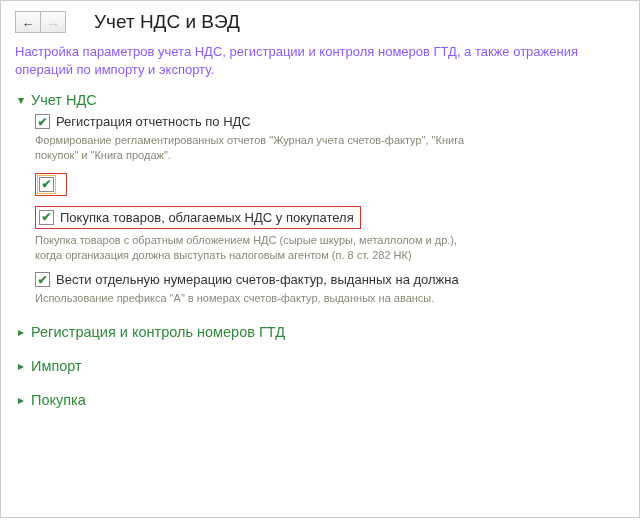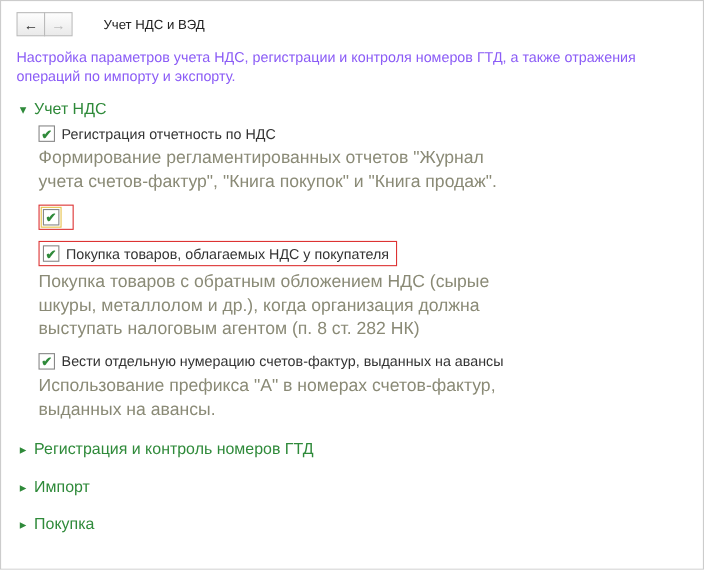--- a/index.html
+++ b/index.html
@@ -39,21 +39,21 @@
     box-sizing: border-box;
   }
   .nav-btn + .nav-btn { margin-left: -1px; }
   .nav-btn .arrow {
     font-size: 13px;
     line-height: 1;
     color: #333;
   }
   .nav-btn.disabled .arrow { color: #bdbdbd; }
   .title {
-    font-size: 12px;
+    font-size: 19px;
     color: #222;
   }
   .intro {
     color: #8b5cf6;
     line-height: 1.35;
     margin-bottom: 14px;
   }
   .section {
     margin-top: 4px;
   }
@@ -112,21 +112,21 @@
     line-height: 1;
     font-weight: bold;
   }
   .check-label {
     color: #333;
   }
   .desc {
     color: #8a8a76;
     margin-top: 4px;
     line-height: 1.35;
-    font-size: 16px;
+    font-size: 11px;
   }
   .collapsed-sections {
     margin-top: 8px;
   }
   .collapsed-sections .section-header {
     margin: 18px 0 0 0;
   }
 </style>
 </head>
 <body>
@@ -173,21 +173,21 @@
           <span class="tick">✔</span>
         </span>
         <span class="check-label">Покупка товаров, облагаемых НДС у покупателя</span>
       </div>
       <div class="desc">Покупка товаров с обратным обложением НДС (сырые шкуры, металлолом и др.), когда организация должна выступать налоговым агентом (п. 8 ст. 282 НК)</div>
 
       <div class="check-row" style="margin-top:10px;">
         <span class="cb-wrap">
           <span class="tick">✔</span>
         </span>
-        <span class="check-label">Вести отдельную нумерацию счетов-фактур, выданных на авансы</span>
+        <span class="check-label">Вести отдельную нумерацию счетов-фактур, выданных на должна</span>
       </div>
       <div class="desc">Использование префикса "А" в номерах счетов-фактур, выданных на авансы.</div>
 
     </div>
   </div>
 
   <div class="collapsed-sections">
     <div class="section-header">
       <span class="chev">▸</span>
       <span>Регистрация и контроль номеров ГТД</span>

